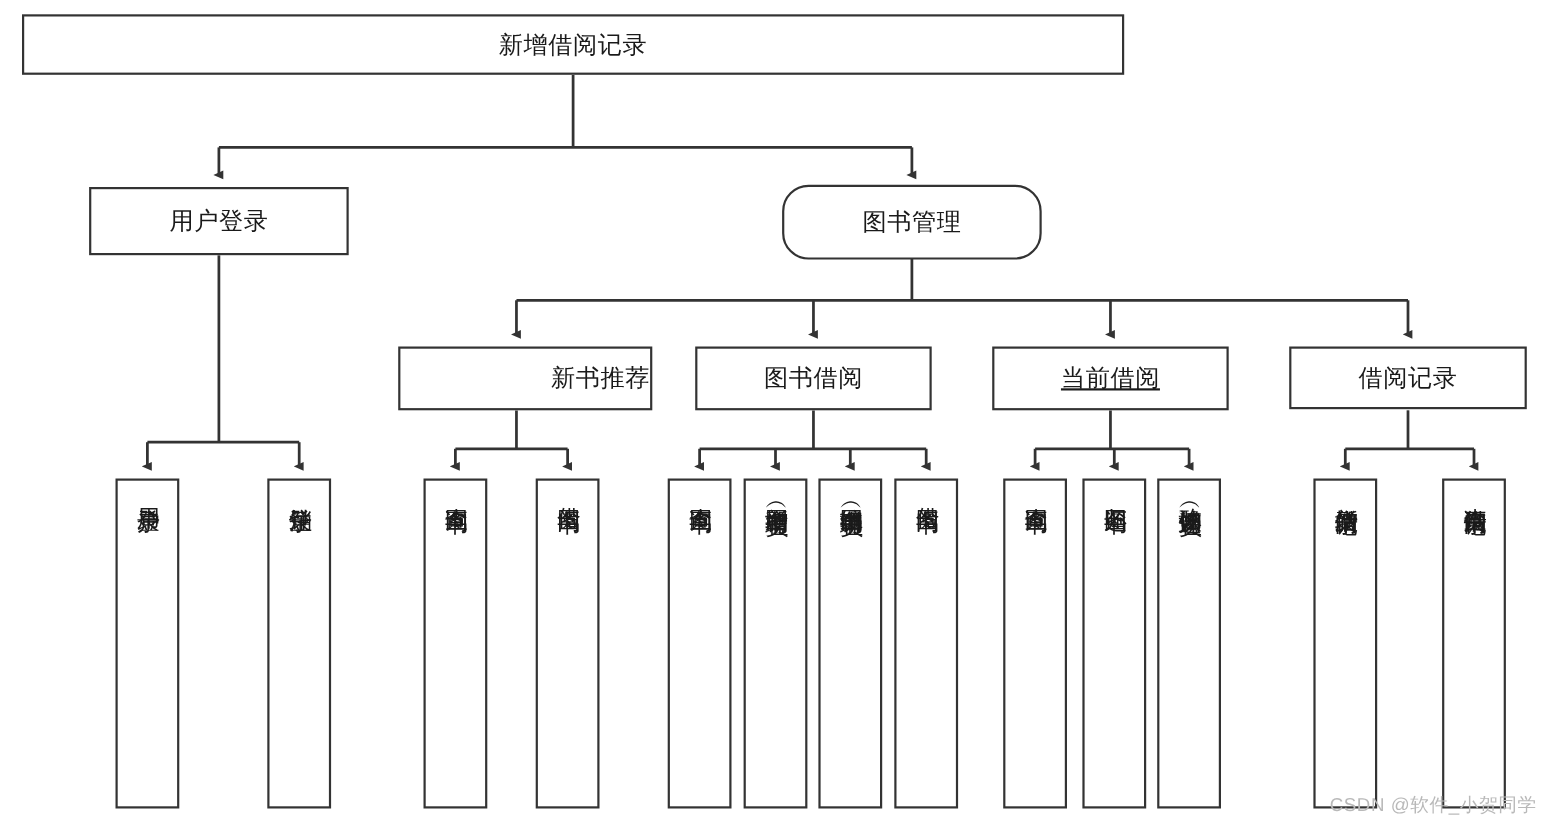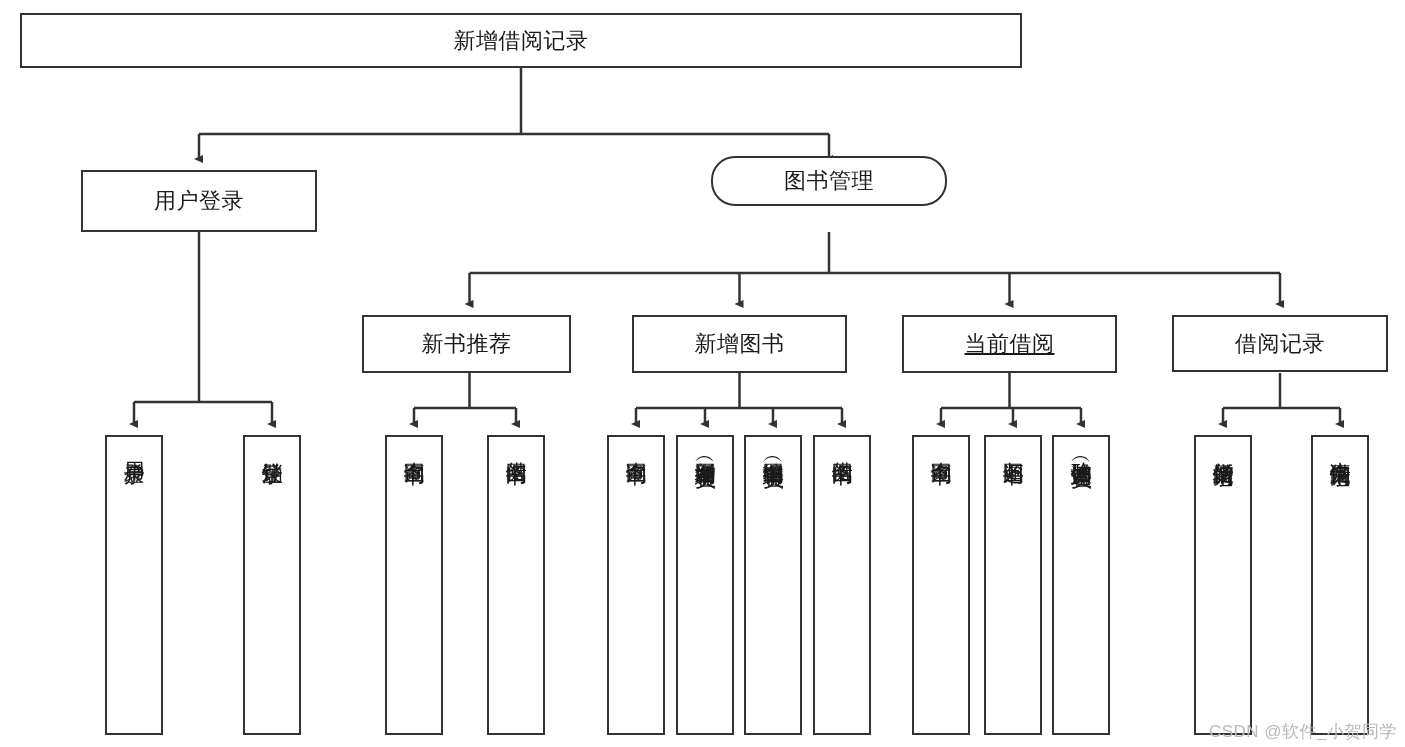--- a/index.html
+++ b/index.html
@@ -113,28 +113,28 @@
       </g>
   </svg>
 
   <div id="nodes">
       <div class="node" style="left: 20px; top: 13px; width: 1002px; height: 55px;">
         <span class="label">新增借阅记录</span>
       </div>
       <div class="node" style="left: 81px; top: 170px; width: 236px; height: 62px;">
         <span class="label">用户登录</span>
       </div>
-      <div class="node" style="left: 711px; top: 156px; width: 236px; height: 50px; border-radius: 24px;">
+      <div class="node" style="left: 711px; top: 168px; width: 236px; height: 68px; border-radius: 24px;">
         <span class="label">图书管理</span>
       </div>
-      <div class="node" style="left: 362px; top: 315px; width: 209px; height: 58px;">
+      <div class="node" style="left: 362px; top: 315px; width: 231px; height: 58px; justify-content: flex-end;">
         <span class="label">新书推荐</span>
       </div>
       <div class="node" style="left: 632px; top: 315px; width: 215px; height: 58px;">
-        <span class="label">新增图书</span>
+        <span class="label">图书借阅</span>
       </div>
       <div class="node" style="left: 902px; top: 315px; width: 215px; height: 58px; text-decoration: underline;">
         <span class="label">当前借阅</span>
       </div>
       <div class="node" style="left: 1172px; top: 315px; width: 216px; height: 57px;">
         <span class="label">借阅记录</span>
       </div>
       <div class="node leaf" style="left: 105px; top: 435px; width: 58px; height: 300px;">
         <span class="label">用户登录</span>
       </div>

